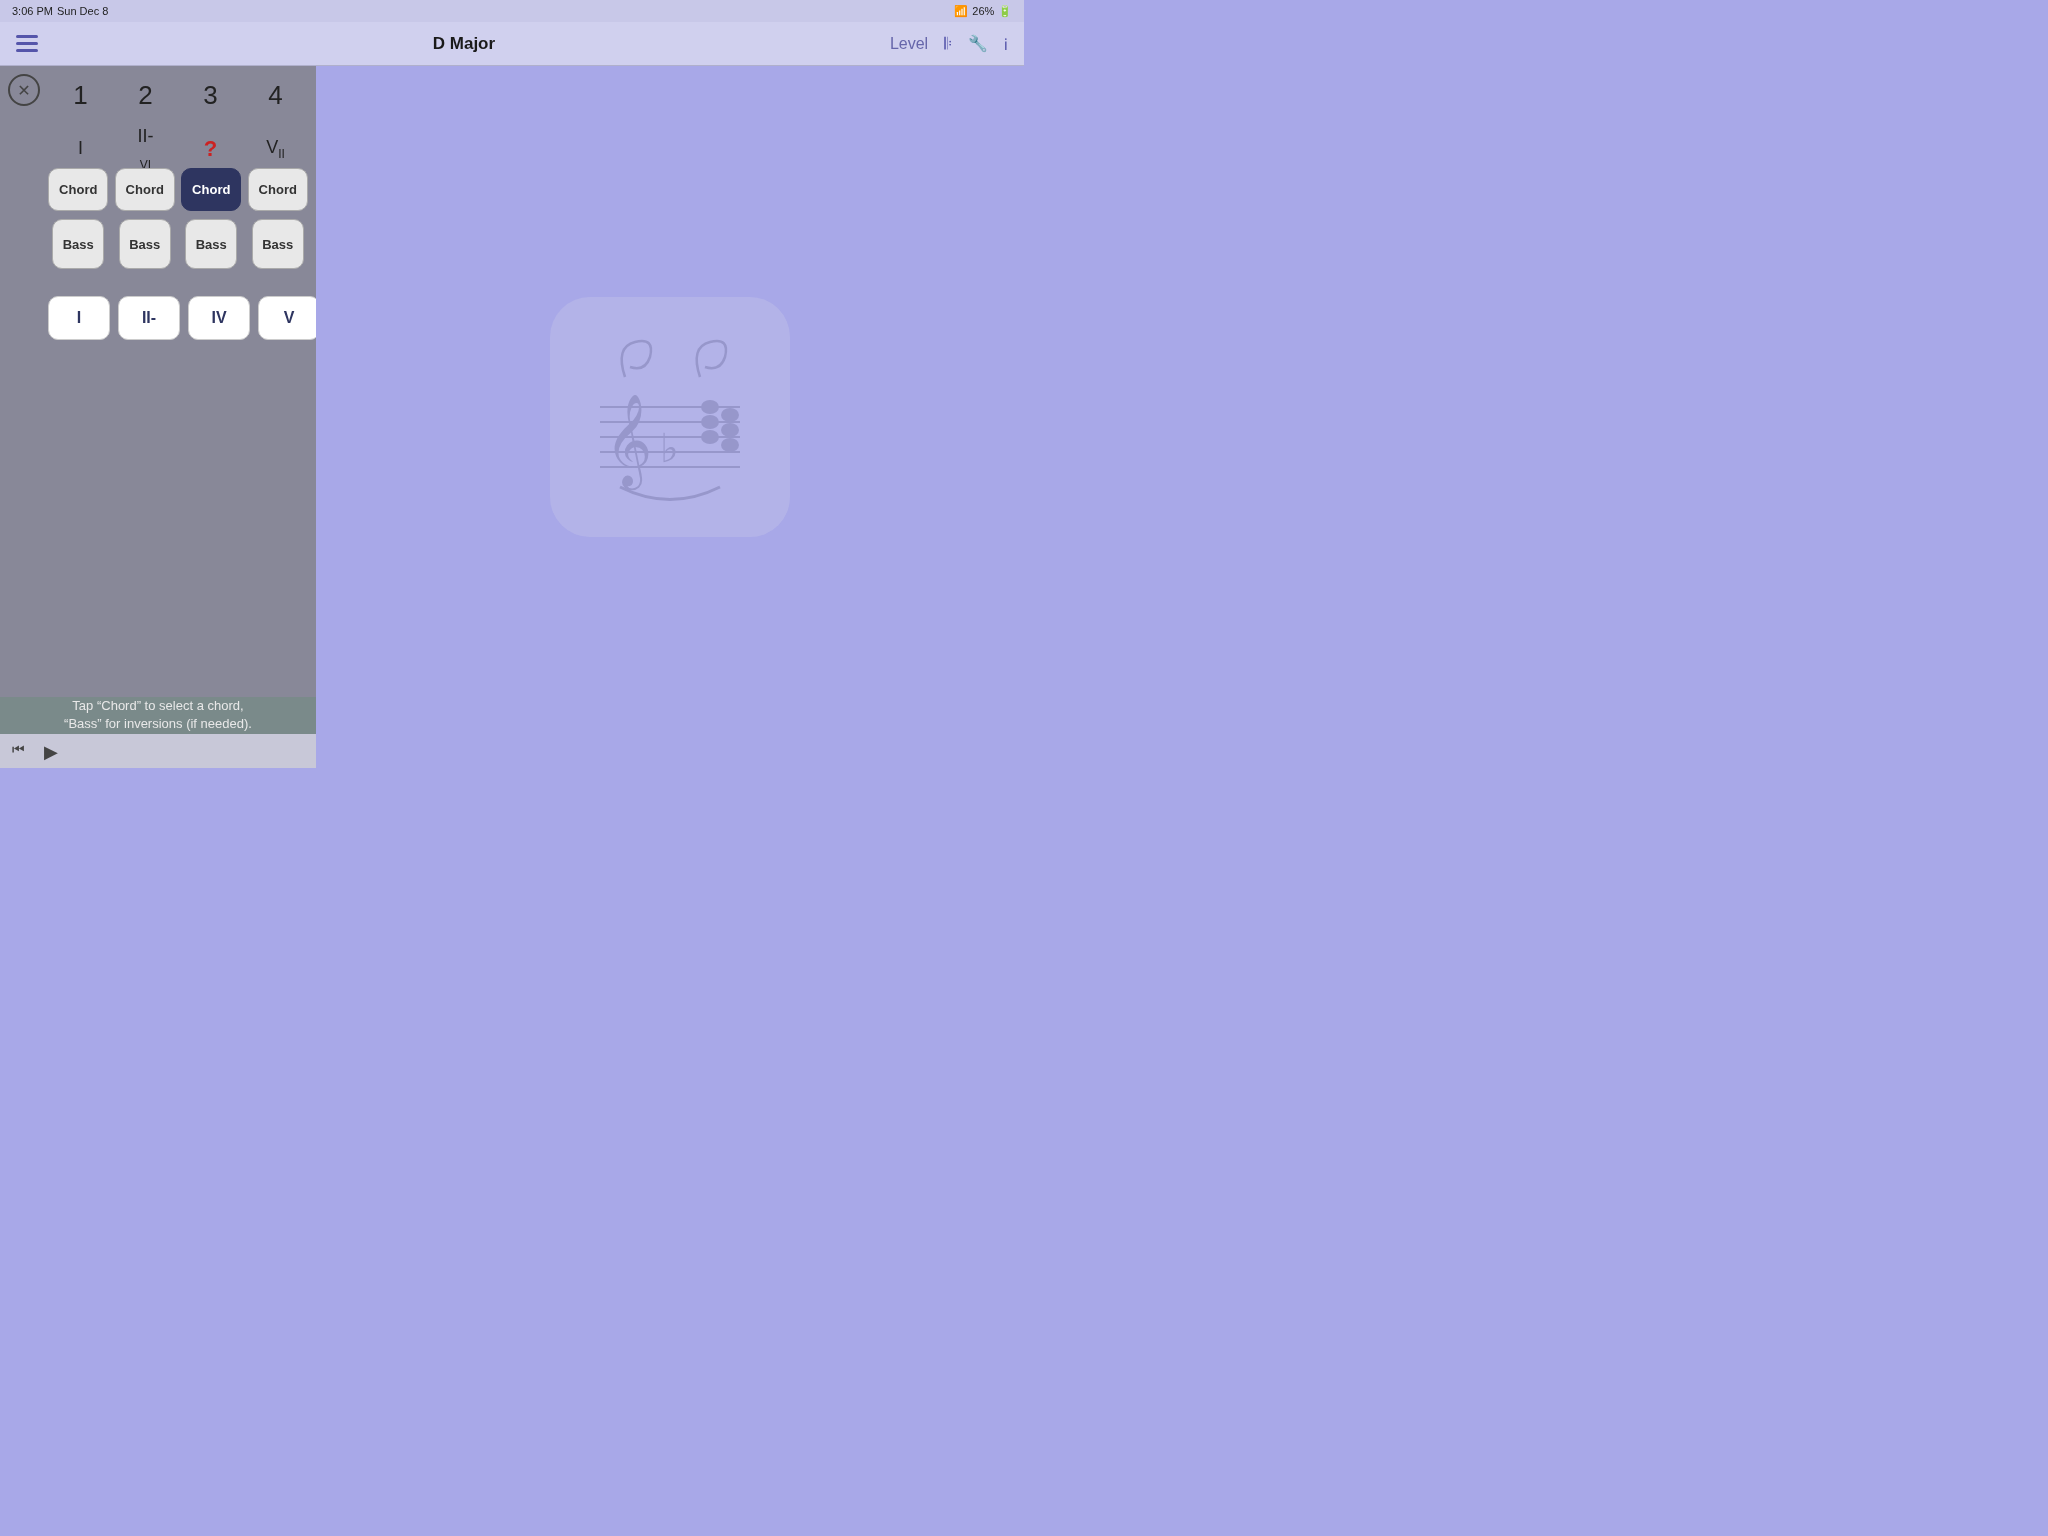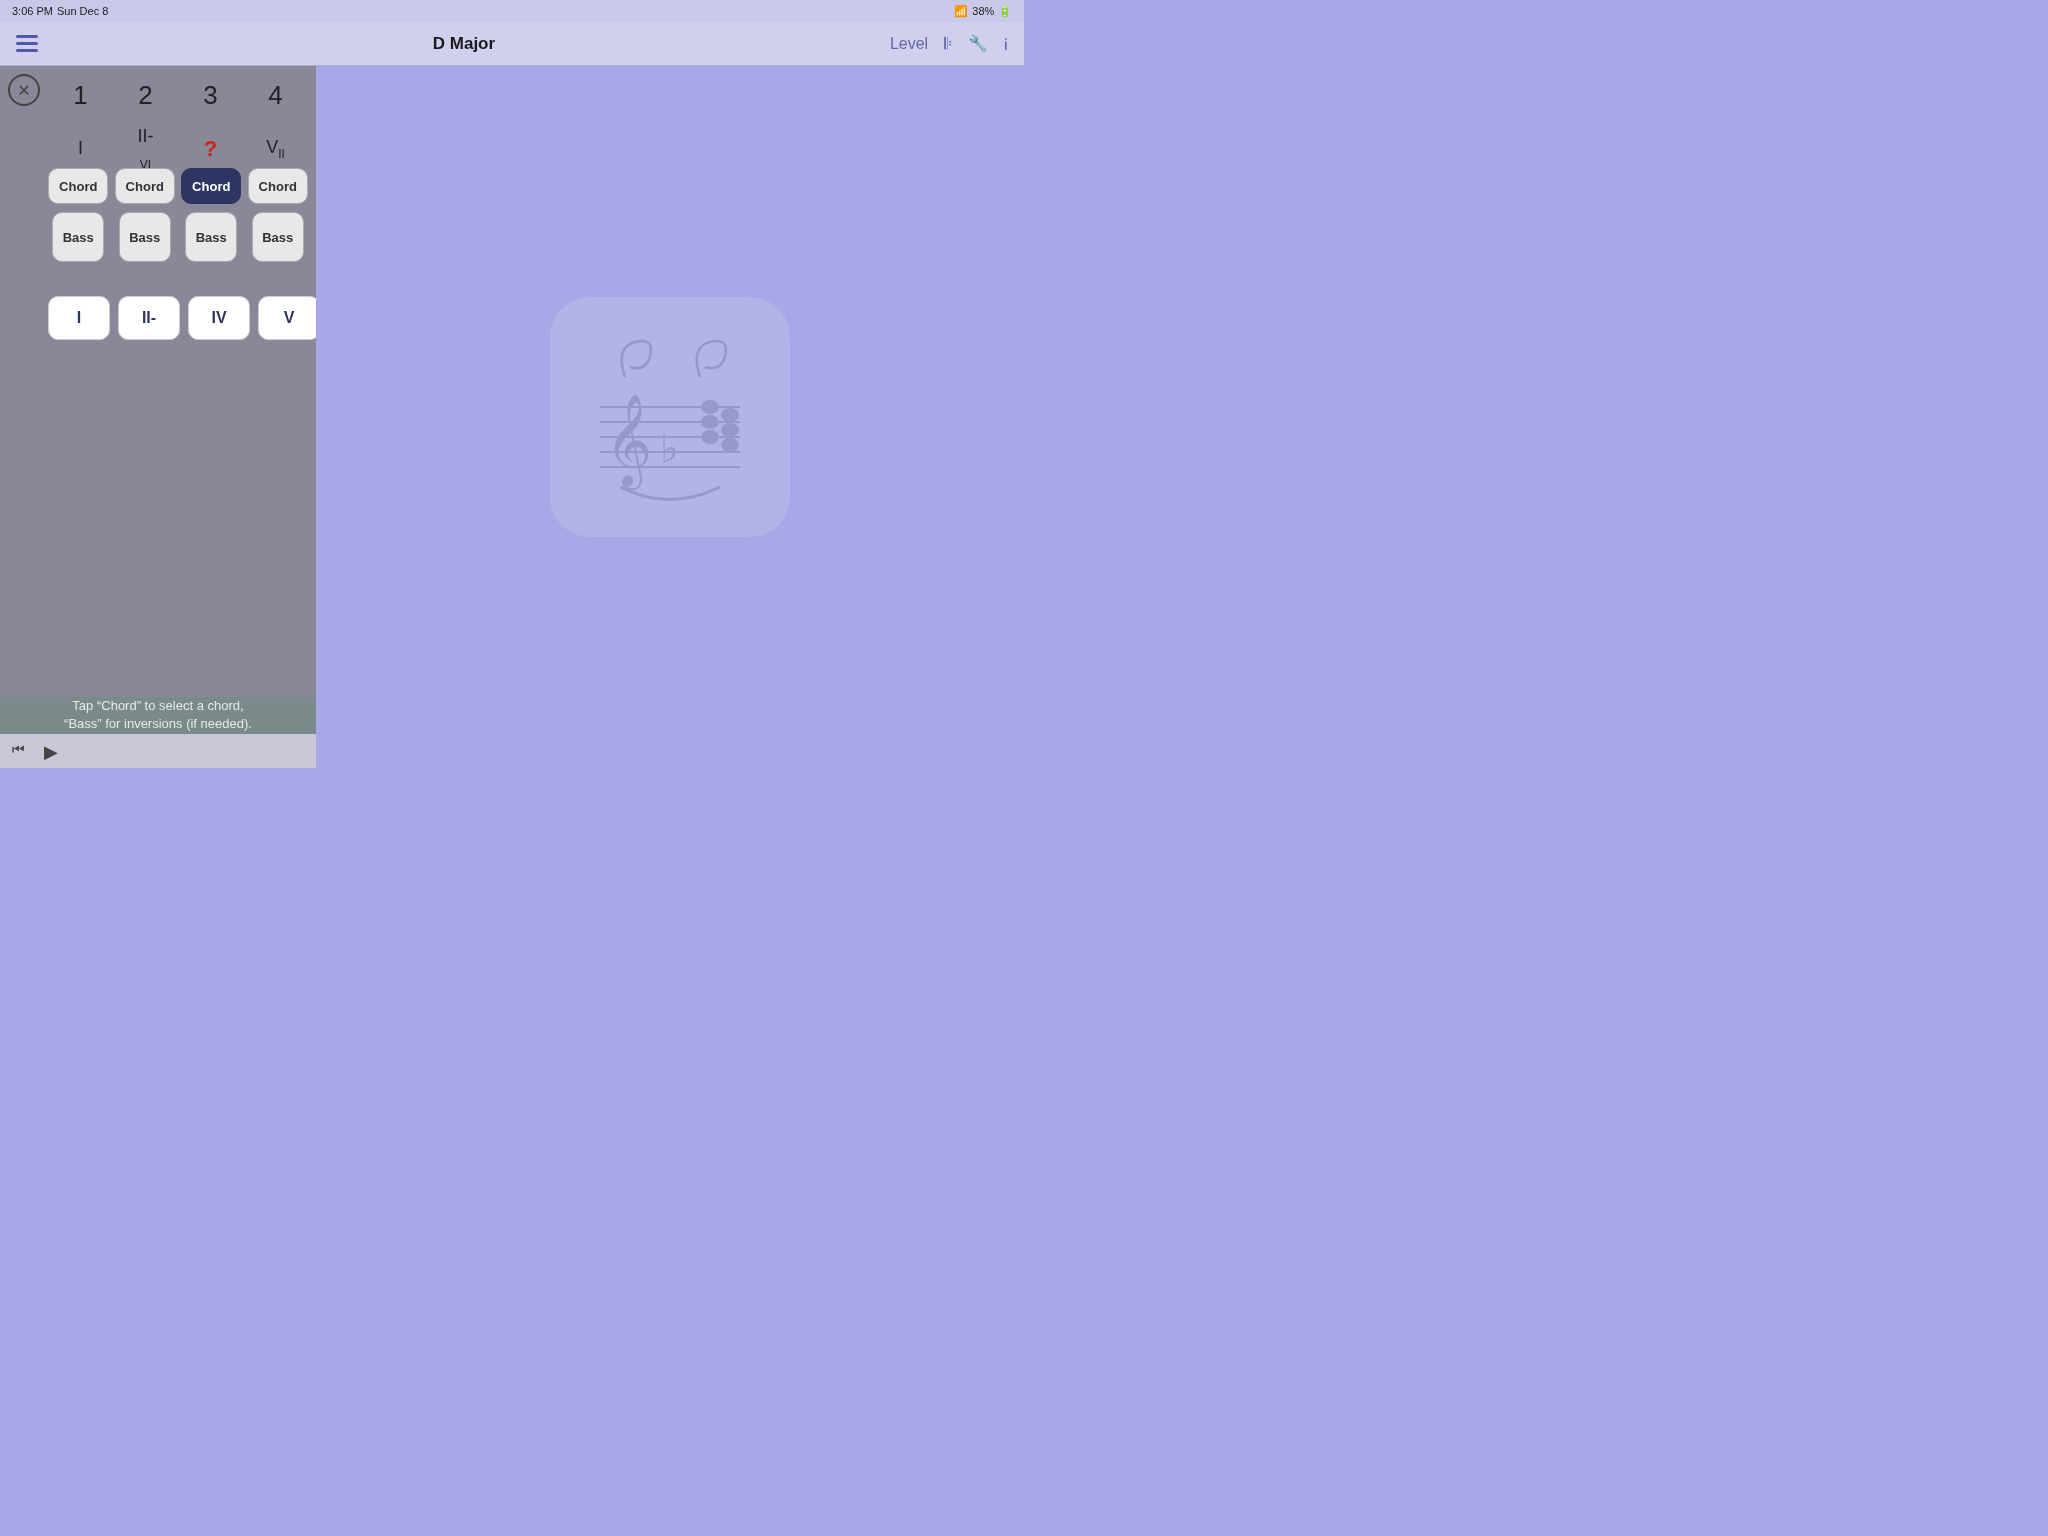--- a/index.html
+++ b/index.html
@@ -144,21 +144,21 @@
       display: flex;
       flex-direction: column;
       gap: 8px;
     }
     .chord-row {
       display: flex;
       justify-content: space-around;
       gap: 6px;
     }
     .chord-btn {
-      width: 60px; height: 36px;
+      width: 60px; height: 43px;
       border: 1.5px solid #aaa;
       border-radius: 10px;
       background: #e8e8e8;
       font-size: 13px;
       font-weight: 600;
       color: #333;
       cursor: pointer;
       display: flex; align-items: center; justify-content: center;
     }
     .chord-btn.active {
@@ -254,21 +254,21 @@
 </head>
 <body>
 
 <div class="status-bar">
   <div class="status-left">
     <span>3:06 PM</span>
     <span>Sun Dec 8</span>
   </div>
   <div class="status-right">
     <span>📶</span>
-    <span>38%</span>
+    <span>26%</span>
     <span>🔋</span>
   </div>
 </div>
 
 <div class="nav-bar">
   <div class="nav-left">
     <div class="hamburger-icon">
       <span></span>
       <span></span>
       <span></span>

